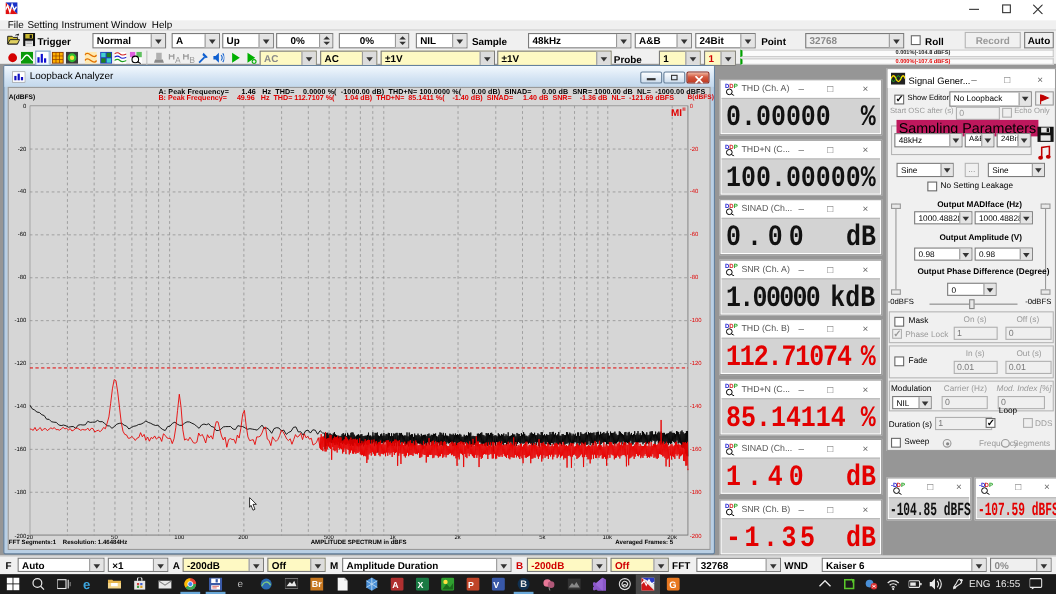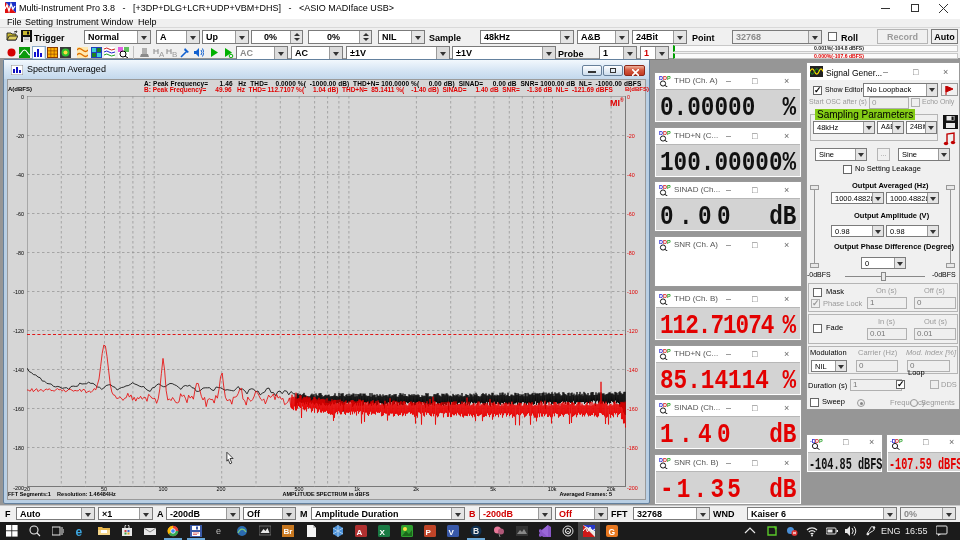--- a/index.html
+++ b/index.html
@@ -3,21 +3,21 @@
 *{margin:0;padding:0;box-sizing:border-box;}
 html,body{width:960px;height:540px;overflow:hidden;}
 body{font-family:"Liberation Sans",sans-serif;background:#969696;position:relative;}
 .abs{position:absolute;}
 .b{font-weight:normal;}
 .cb{position:absolute;background:#fff;border:1px solid #7b7b7b;height:14px;font-size:9px;font-weight:bold;color:#000;}
 .cb .t{position:absolute;left:3px;top:1px;white-space:nowrap;}
 .cb .ar{position:absolute;right:0;top:0;bottom:0;width:13px;background:#e4e4e4;border-left:1px solid #9a9a9a;}
 .cb .ar:after{content:"";position:absolute;left:3px;top:5px;border:3px solid transparent;border-top:4px solid #333;}
 .cb.dis{background:#efefef;}
-.cb.gf{background:#ffffff;}
+.cb.gf{background:#fef9c3;}
 .cb.gf .ar{background:#dcdcdc;}
 .cb.dis .t{color:#8a8a8a;}
 .cb.red .t{color:#d00000;}
 .cb.sm{font-weight:normal;font-size:7.5px;padding-left:12px;}
 .cb.xs .t{font-size:7px;}
 .cb.sm .ar{width:11px;}
 .cb.sm .ar:after{left:2px;top:4px;}
 .lbl{position:absolute;font-size:9px;font-weight:bold;color:#000;white-space:nowrap;}
 .mw{position:absolute;left:654px;width:148px;height:51px;background:#fff;border:1px solid #999;}
 .mw .ti{position:absolute;left:19px;top:3px;font-size:8px;color:#555;white-space:nowrap;}
@@ -37,21 +37,20 @@
 </style></head>
 <body>
 
 <div class="abs" style="left:0;top:0;width:960px;height:19px;background:#fff;">
  <svg class="abs" style="left:5px;top:2px" width="11" height="11" viewBox="0 0 11 11">
       <path d="M0 0h11v11H0z" fill="#e8e8e8"></path>
       <path d="M0 0l11 11V0z" fill="#1830c8"></path>
       <path d="M0 0v11h11z" fill="#e01010"></path>
       <path d="M0 7l2-4 2 6 2-7 2 5 2-3" stroke="#fff" stroke-width="1.3" fill="none"></path>
     </svg>
- <div class="abs" style="left:19px;top:3px;font-size:9px;color:#000;">Multi-Instrument Pro 3.8&nbsp;&nbsp;&nbsp;-&nbsp;&nbsp;&nbsp;[+3DP+DLG+LCR+UDP+VBM+DHS]&nbsp;&nbsp;&nbsp;-&nbsp;&nbsp;&nbsp;&lt;ASIO MADIface USB&gt;</div>
  <div class="abs" style="left:881px;top:8px;width:9px;height:1px;background:#333;"></div>
  <div class="abs" style="left:911px;top:4px;width:8px;height:8px;border:1px solid #333;"></div>
  <svg class="abs" style="left:939px;top:4px" width="9" height="9">
       <path d="M0 0L9 9M9 0L0 9" stroke="#333" stroke-width="1"></path>
     </svg>
 </div>
 <div class="abs" style="left:0;top:19px;width:960px;height:8px;background:#f0f0f0;"></div>
 <div class="abs" style="left:7px;top:17px;font-size:9px;">File</div>
 <div class="abs" style="left:25px;top:17px;font-size:9px;">Setting</div>
 <div class="abs" style="left:56px;top:17px;font-size:9px;">Instrument</div>
@@ -249,21 +248,21 @@
     <div style="position:absolute;left:46px;right:0;top:-1px;text-align:center;font-size:6px;font-weight:bold;color:#e00000;transform:scale(0.85);">0.000%(-107.6 dBFS)</div>
   </div>
 <div class="abs" style="left:3px;top:59px;width:647px;height:445px;background:#b9cfe4;border:1px solid #64819e;border-radius:2px;">
  <div class="abs" style="left:0px;top:0px;right:0px;height:19px;background:linear-gradient(#f2f8fd,#d3e3f3 60%,#c3d8ec);"></div>
  <svg class="abs" style="left:7px;top:5px" width="12" height="10" viewBox="0 0 12 10">
       <rect width="12" height="10" fill="#fff" stroke="#888" stroke-width="1"></rect>
       <rect x="2" y="4" width="2" height="4" fill="#1010c0"></rect>
       <rect x="5" y="2" width="2" height="6" fill="#1010c0"></rect>
       <rect x="8" y="5" width="2" height="3" fill="#1010c0"></rect>
     </svg>
- <div class="abs" style="left:23px;top:4px;font-size:9px;color:#000;">Spectrum Averaged</div>
+ <div class="abs" style="left:23px;top:4px;font-size:9px;color:#000;">Loopback Analyzer</div>
  <div class="abs" style="left:578px;top:5px;width:20px;height:11px;background:linear-gradient(#fdfeff,#cddded);border:1px solid #67809a;border-radius:2px;">
       <div style="position:absolute;left:5px;top:5px;width:8px;height:2px;background:#333;"></div>
     </div>
  <div class="abs" style="left:599px;top:5px;width:20px;height:11px;background:linear-gradient(#fdfeff,#cddded);border:1px solid #67809a;border-radius:2px;">
       <div style="position:absolute;left:6px;top:2px;width:6px;height:5px;border:1.5px solid #333;"></div>
     </div>
  <div class="abs" style="left:620px;top:5px;width:21px;height:11px;background:linear-gradient(#f0b49e,#d35940 45%,#c13a22);border:1px solid #8e2718;border-radius:2px;">
       <svg style="position:absolute;left:6.5px;top:2.5px" width="7" height="7">
         <path d="M0 0L7 7M7 0L0 7" stroke="#fff" stroke-width="1.6"></path>
       </svg>
@@ -410,20 +409,24 @@
       <text x="0" y="5" font-size="5.5" font-weight="bold" fill="#2020d0">D</text>
       <text x="4" y="5" font-size="5.5" font-weight="bold" fill="#d02020">D</text>
       <text x="8" y="5" font-size="5.5" font-weight="bold" fill="#20a020">P</text>
       <circle cx="4" cy="8.5" r="2.6" fill="none" stroke="#000" stroke-width="0.9"></circle>
       <path d="M6 10.5l2.5 1.5" stroke="#000" stroke-width="0.9"></path>
     </svg>
 <div class="ti">SNR (Ch. A)</div>
 <div class="wbtn" style="left:71px;">–</div>
     <div class="wbtn" style="left:97px;">□</div>
     <div class="wbtn" style="left:129px;">×</div>
+<div class="disp">
+      <span class="mnum" style="left:4px;letter-spacing:-1.8px;">1.00000</span>
+      <span class="munit" style="right:4px;">kdB</span>
+    </div>
   </div>
 <div class="mw red" style="top:290.0px;">
     <svg class="abs" style="left:4px;top:2px" width="13" height="12" viewBox="0 0 13 12">
       <text x="0" y="5" font-size="5.5" font-weight="bold" fill="#2020d0">D</text>
       <text x="4" y="5" font-size="5.5" font-weight="bold" fill="#d02020">D</text>
       <text x="8" y="5" font-size="5.5" font-weight="bold" fill="#20a020">P</text>
       <circle cx="4" cy="8.5" r="2.6" fill="none" stroke="#000" stroke-width="0.9"></circle>
       <path d="M6 10.5l2.5 1.5" stroke="#000" stroke-width="0.9"></path>
     </svg>
 <div class="ti">THD (Ch. B)</div>
@@ -507,21 +510,21 @@
 <div class="abs" style="left:941px;top:83px;width:17px;height:13px;background:#f0f0f0;border:1px solid #999;">
     <svg style="position:absolute;left:3px;top:2px" width="10" height="9">
       <path d="M1 0v9M1 0l7 3-7 3z" stroke="#c00000" fill="#c00000"></path>
     </svg>
   </div>
 <div class="sg-gray" style="left:809px;top:98px;font-size:7px;">Start OSC after (s)</div>
 <div class="sg-dis" style="left:869px;top:97px;width:40px;height:12px;padding-left:2px;">0</div>
 <div class="chk g" style="left:911px;top:98px;"></div>
 <div class="sg-gray" style="left:922px;top:98px;font-size:7px;">Echo Only</div>
 <div class="grp" style="left:810px;top:114px;width:128px;height:27px;"></div>
-<div class="abs" style="left:815px;top:109px;font-size:10px;background:#84cc16;padding:0 2px;">Sampling Parameters</div>
+<div class="abs" style="left:815px;top:109px;font-size:13px;background:#be185d;padding:0 2px;">Sampling Parameters</div>
 <div class="cb sm" style="left:813px;top:121px;width:62px;height:13px;">
     <span class="t">48kHz</span>
     <span class="ar"></span>
   </div>
 <div class="cb sm xs" style="left:877px;top:121px;width:27px;height:13px;">
     <span class="t">A&amp;B</span>
     <span class="ar"></span>
   </div>
 <div class="cb sm xs" style="left:906px;top:121px;width:31px;height:13px;">
     <span class="t">24Bit</span>
@@ -542,21 +545,21 @@
     <span class="t">Sine</span>
     <span class="ar"></span>
   </div>
 <div class="abs" style="left:877px;top:148px;width:13px;height:13px;background:#f0f0f0;border:1px solid #b5b5b5;color:#9a9a9a;font-size:8px;text-align:center;line-height:10px;">...</div>
 <div class="cb sm" style="left:898px;top:148px;width:52px;height:13px;">
     <span class="t">Sine</span>
     <span class="ar"></span>
   </div>
 <div class="chk" style="left:843px;top:165px;"></div>
 <div class="sg-txt" style="left:855px;top:164px;">No Setting Leakage</div>
-<div class="sg-txt" style="left:852px;top:181px;font-weight:bold;">Output Averaged (Hz)</div>
+<div class="sg-txt" style="left:852px;top:181px;font-weight:bold;">Output MADIface (Hz)</div>
 <div class="abs" style="left:810px;top:185px;width:9px;height:83px;">
     <div style="position:absolute;left:4px;top:0;bottom:0;width:1px;background:#999;"></div>
     <div style="position:absolute;left:0;top:0px;width:9px;height:5px;background:#e8e8e8;border:1px solid #999;"></div>
     <div style="position:absolute;left:0;bottom:0px;width:9px;height:5px;background:#e8e8e8;border:1px solid #999;"></div>
   </div>
 <div class="abs" style="left:946px;top:185px;width:9px;height:83px;">
     <div style="position:absolute;left:4px;top:0;bottom:0;width:1px;background:#999;"></div>
     <div style="position:absolute;left:0;top:0px;width:9px;height:5px;background:#e8e8e8;border:1px solid #999;"></div>
     <div style="position:absolute;left:0;bottom:0px;width:9px;height:5px;background:#e8e8e8;border:1px solid #999;"></div>
   </div>

